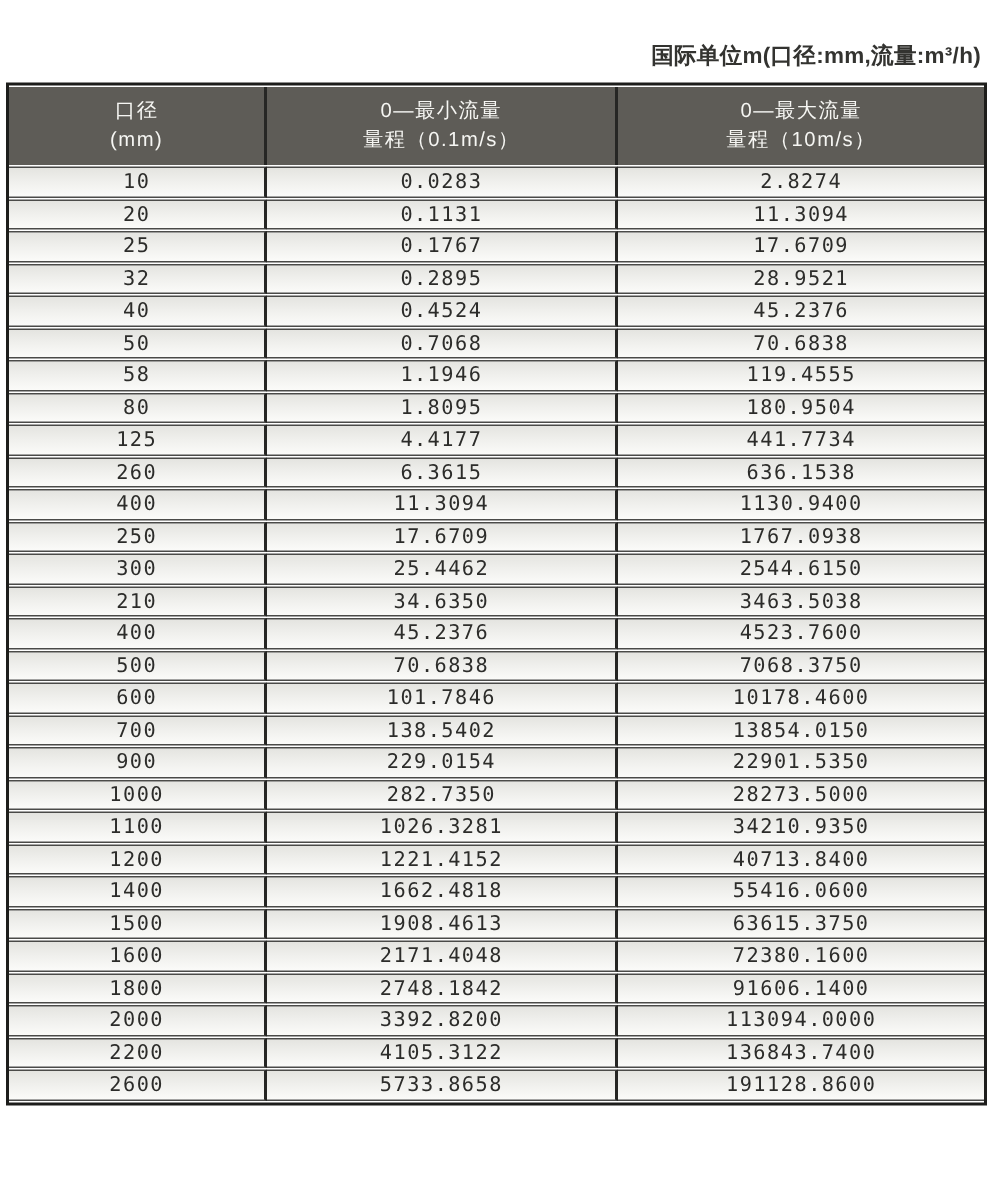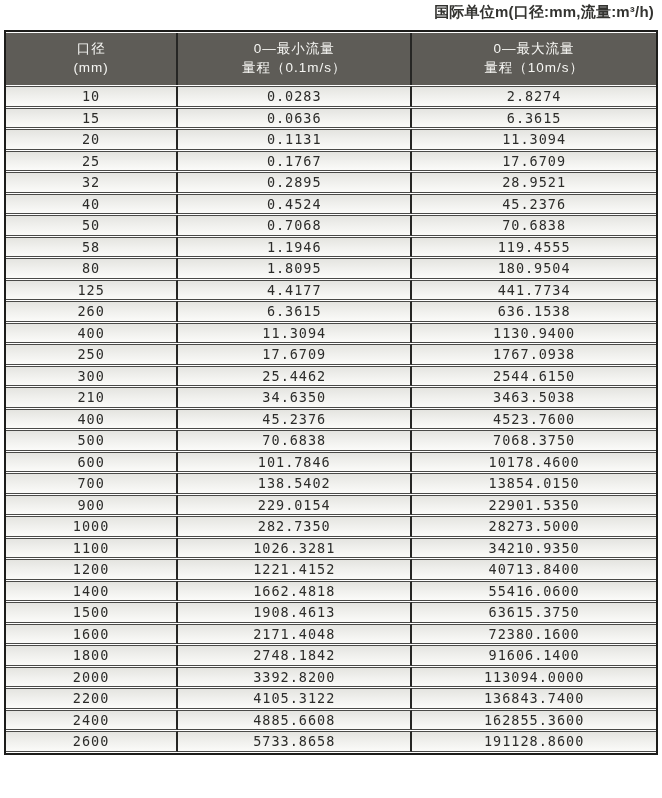--- a/index.html
+++ b/index.html
@@ -17,20 +17,21 @@
     box-sizing: border-box;
   }
   .title-row {
     height: 24px;
     padding: 3px 8px 3px 0;
     text-align: right;
     font-size: 15px;
     font-weight: 600;
     color: #333330;
     letter-spacing: 0.2px;
+    margin-top: 25px;
   }
   table.flow-table {
     width: 654px;
     margin: 0 4px;
     border: 2px solid #1d1d1b;
     border-collapse: separate;
     border-spacing: 0 1px;
     background: #ffffff;
     table-layout: fixed;
   }
@@ -103,25 +104,20 @@
         </th>
       </tr>
     </thead>
     <tbody>
         <tr>
           <td>10</td>
           <td>0<span class="dp">.</span>0283</td>
           <td>2<span class="dp">.</span>8274</td>
         </tr>
         <tr>
-          <td>15</td>
-          <td>0<span class="dp">.</span>0636</td>
-          <td>6<span class="dp">.</span>3615</td>
-        </tr>
-        <tr>
           <td>20</td>
           <td>0<span class="dp">.</span>1131</td>
           <td>11<span class="dp">.</span>3094</td>
         </tr>
         <tr>
           <td>25</td>
           <td>0<span class="dp">.</span>1767</td>
           <td>17<span class="dp">.</span>6709</td>
         </tr>
         <tr>
@@ -243,25 +239,20 @@
           <td>2000</td>
           <td>3392<span class="dp">.</span>8200</td>
           <td>113094<span class="dp">.</span>0000</td>
         </tr>
         <tr>
           <td>2200</td>
           <td>4105<span class="dp">.</span>3122</td>
           <td>136843<span class="dp">.</span>7400</td>
         </tr>
         <tr>
-          <td>2400</td>
-          <td>4885<span class="dp">.</span>6608</td>
-          <td>162855<span class="dp">.</span>3600</td>
-        </tr>
-        <tr>
           <td>2600</td>
           <td>5733<span class="dp">.</span>8658</td>
           <td>191128<span class="dp">.</span>8600</td>
         </tr>
       </tbody>
   </table>
 
 </div>
 
 </body></html>

